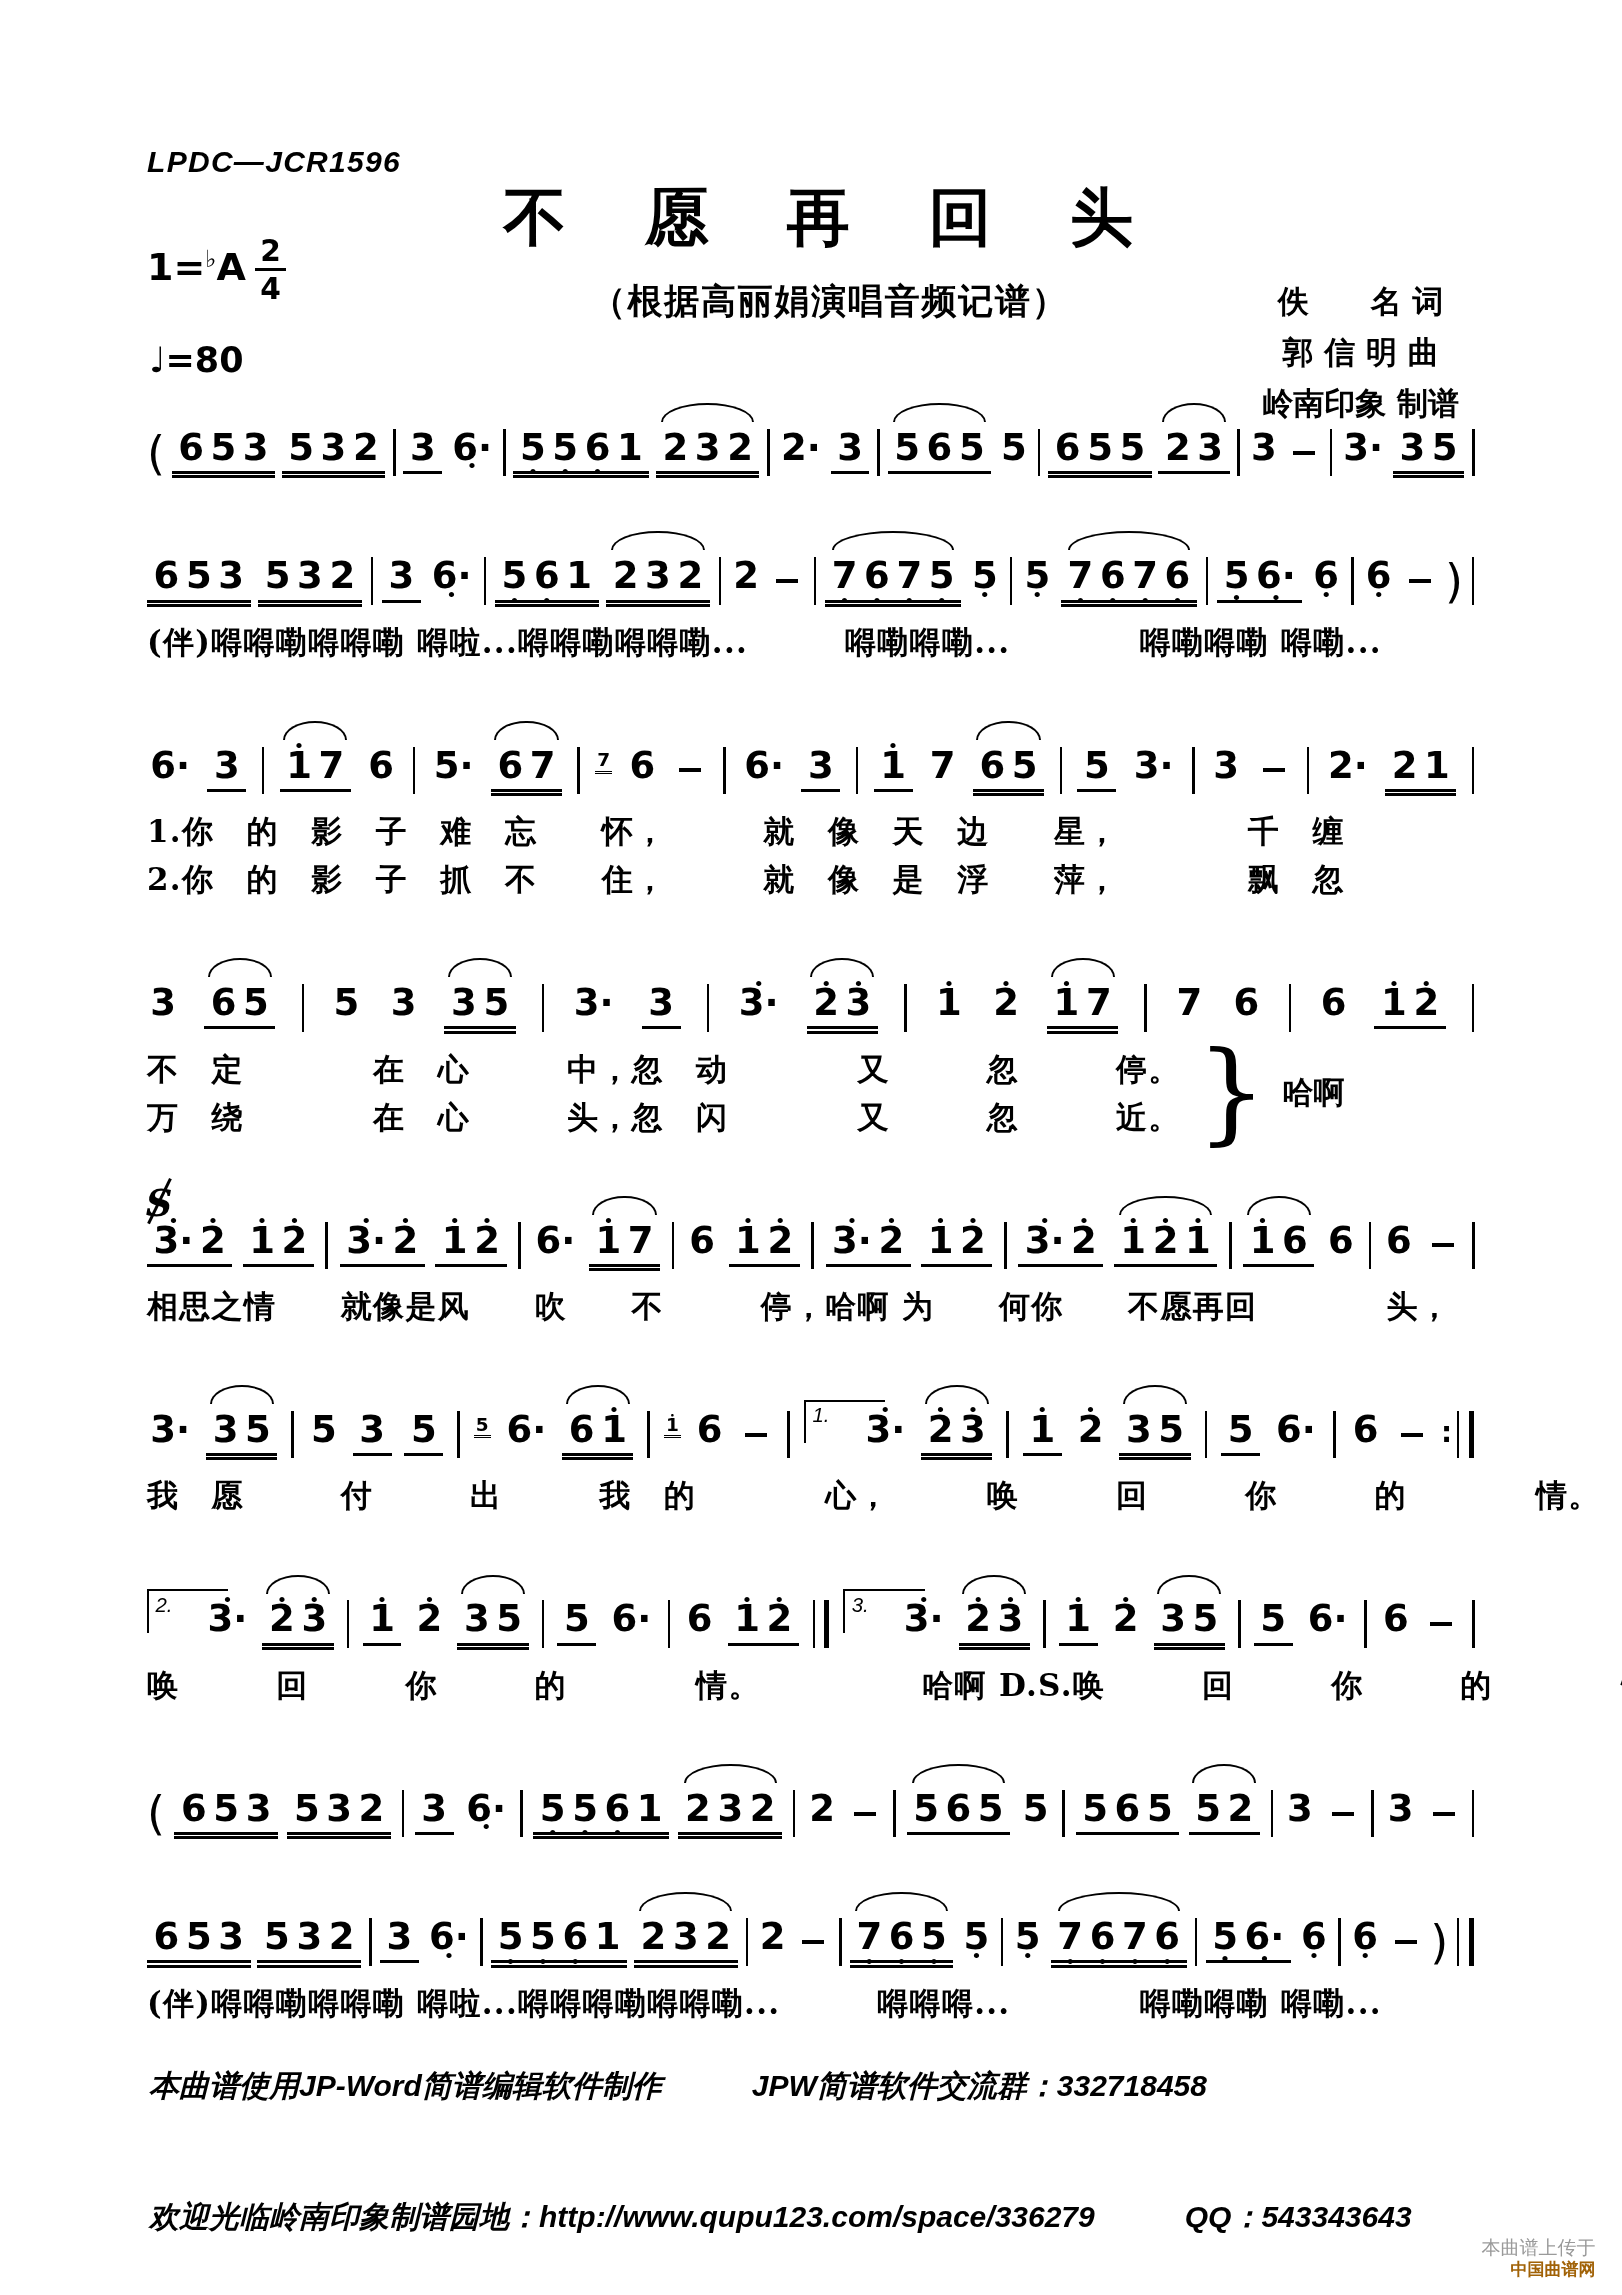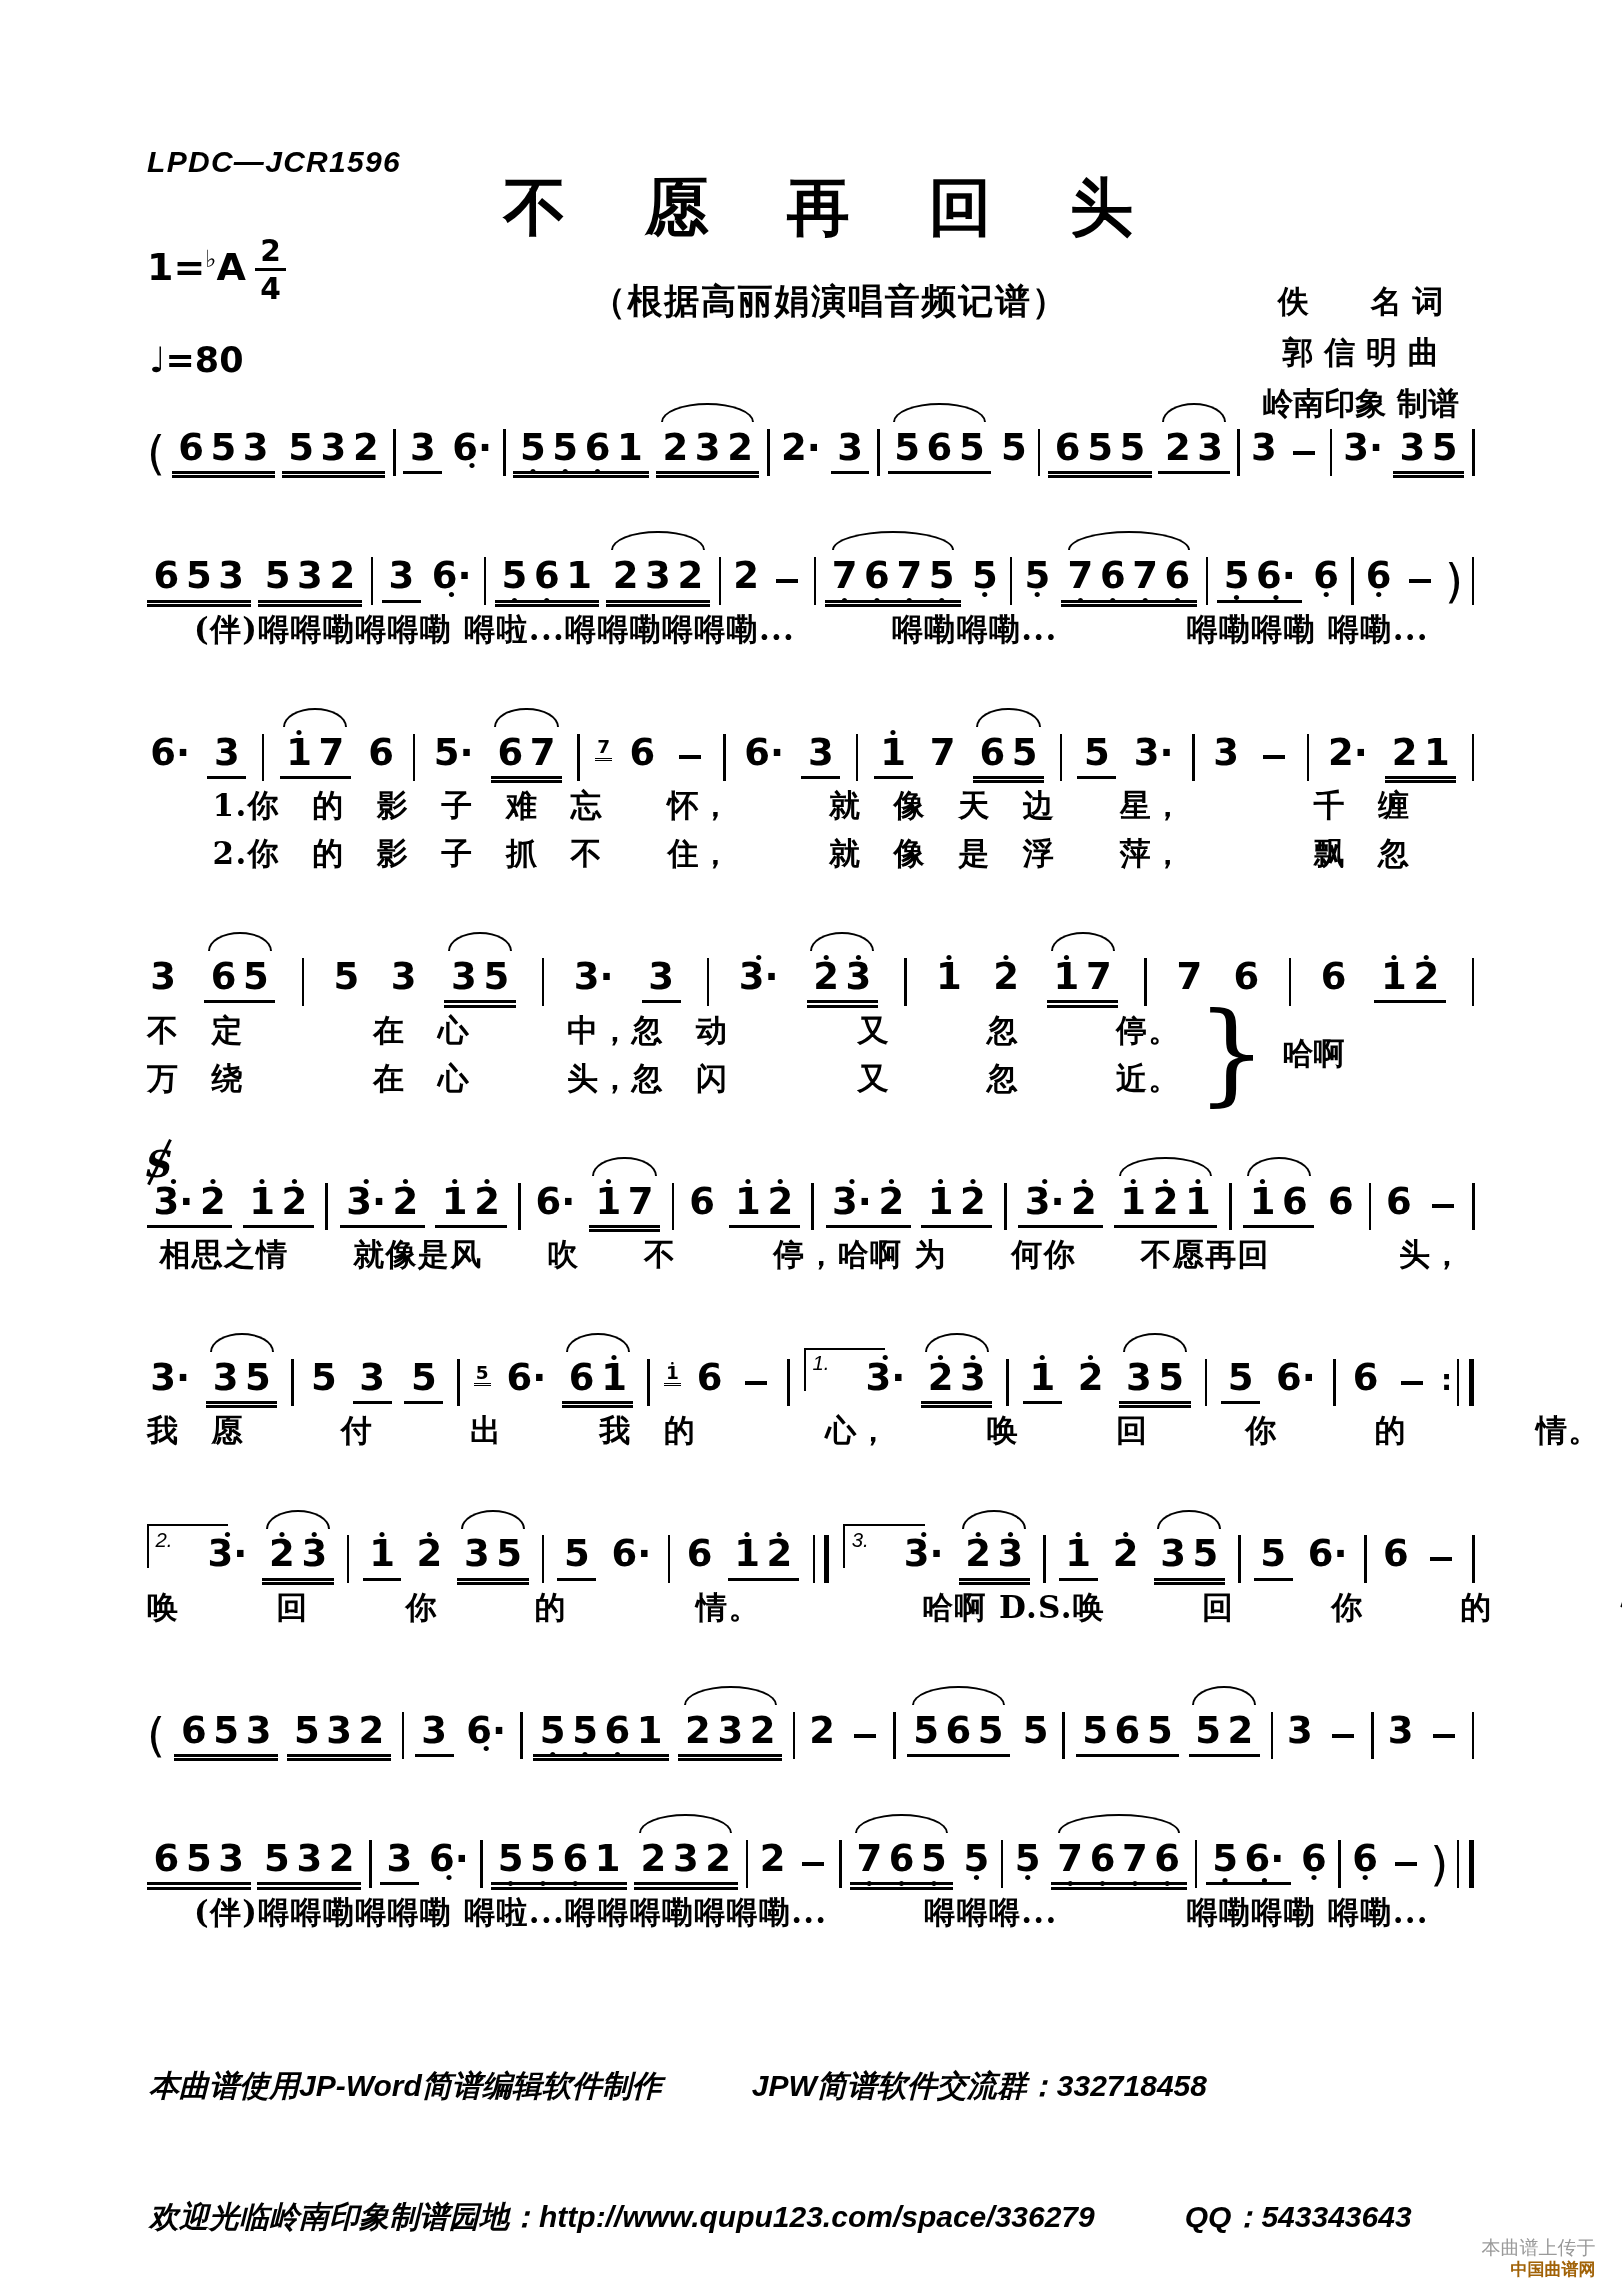--- a/index.html
+++ b/index.html
@@ -1,20 +1,20 @@
 <!DOCTYPE html>
 <html style="font-size:10.5px"><head>
 <meta charset="utf-8">
 <style>
   html,body{margin:0;padding:0;background:#888;}
   .page{position:relative;width:1623px;height:2295px;background:#fff;color:#000;
         font-family:"DejaVu Sans",sans-serif;overflow:hidden;text-decoration:underline;}
   
   .code{position:absolute;left:147px;top:145px;font:italic 700 30px "Liberation Sans",sans-serif;letter-spacing:1.3px;}
-  .title{position:absolute;left:0;right:0;top:165px;text-align:center;
+  .title{position:absolute;left:0;right:0;top:175px;text-align:center;
          font:700 63px "DejaVu Serif",serif;letter-spacing:0.45em;margin-left:42px;}
   .subtitle{position:absolute;left:0;right:0;top:278px;text-align:center;
          font:700 35px "DejaVu Serif",serif;letter-spacing:0.05em;margin-left:36px;}
   .keysig{position:absolute;left:147px;top:236px;font:700 38px "DejaVu Sans",sans-serif;}
   .keysig sup{font-size:0.62em;vertical-align:super;}
   .frac{display:inline-flex;flex-direction:column;align-items:center;vertical-align:middle;
         line-height:1;font-size:0.78em;margin-left:9.2px;}
   .frac .num{border-bottom:3.3px solid #000;padding:0 5.2px 2.6px;}
   .frac .den{padding-top:2.6px;}
   .tempo{position:absolute;left:149px;top:340px;font:700 35px "DejaVu Sans",sans-serif;}
@@ -45,21 +45,21 @@
   .par{font-weight:400;font-size:1.25em;align-self:center;line-height:1;}
   .grace{font-size:0.5em;position:relative;top:-0.62em;border-bottom:3.9px double #000;
          padding:0 2px 1.3px;display:inline-block;line-height:1;}
   .volta{font:italic 400 0.55em "Liberation Sans",sans-serif;border-top:2.6px solid #000;
          border-left:2.6px solid #000;padding:2.6px 56px 15.7px 6.5px;align-self:flex-start;
          position:relative;top:-0.55em;margin-right:-36px;}
   .segno{position:absolute;top:-2.6px;left:-1.3px;font:italic 700 37px "DejaVu Serif",serif;
          width:26px;height:42px;}
   .segno::after{content:"";position:absolute;left:46%;top:-5.2px;height:50px;width:2.6px;
          background:#000;transform:rotate(26deg);}
-  .lyrblock{text-align:center;}
+  .lyrblock{margin-top:13px;}
   .lyr{font:700 31px "DejaVu Serif",serif;white-space:pre;letter-spacing:1.3px;line-height:1.55;}
   .lyrbrace{display:flex;align-items:center;gap:15.7px;}
   .brace{font:400 111px "DejaVu Serif",serif;line-height:0.8;}
   .brace-suffix{font:700 31px "DejaVu Serif",serif;white-space:pre;}
   
   .footer{position:absolute;left:149px;top:1977px;font:italic 700 30px "Liberation Sans",sans-serif;
           line-height:1.45;white-space:pre;}
   .wm{position:absolute;right:27.5px;bottom:14.4px;text-align:right;line-height:1.25;}
   .wm .wm1{font-size:19px;color:#9a9a9a;}
   .wm .wm2{font-size:17px;font-weight:700;color:#a16207;}

